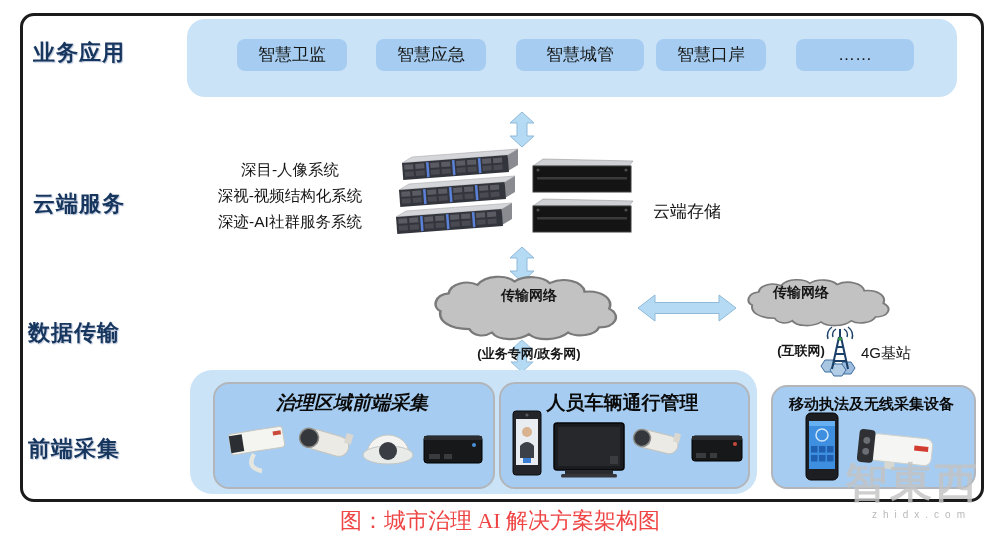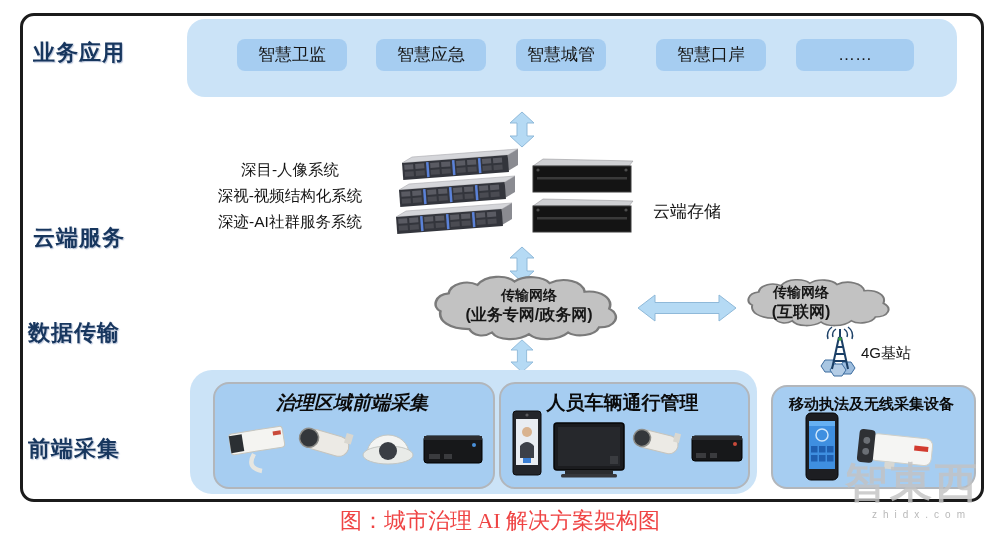--- a/index.html
+++ b/index.html
@@ -17,21 +17,21 @@
     text-shadow:1px 1px 1px rgba(60,90,150,.35);white-space:nowrap;
   }
   .container-blue{background:#cbe3f7;border-radius:18px;}
   .chip{
     top:39px;height:32px;line-height:32px;border-radius:8px;background:#a6cdf1;
     text-align:center;font-size:17px;font-weight:500;color:#161616;white-space:nowrap;margin-left:24px;
   }
   .systems{width:190px;text-align:center;font-size:15.5px;line-height:26px;color:#141414;font-weight:500;white-space:nowrap;}
   .plainlabel{font-size:17px;color:#141414;font-weight:500;white-space:nowrap;}
   .cloudtext{width:200px;text-align:center;font-size:14px;font-weight:bold;color:#161616;white-space:nowrap;}
-  .cloudsub{font-size:16px;}
+  .cloudsub{font-size:13px;margin-top:40px;}
   .bigbox{background:#cbe3f7;border-radius:22px;}
   .innerbox{background:#a6cdf1;border:2px solid #b2b6bb;border-radius:16px;}
   .boxtitle{text-align:center;font-weight:bold;color:#0b0b0b;white-space:nowrap;}
   .caption{
     left:0;top:506px;width:1000px;text-align:center;
     font-family:"Liberation Serif","DejaVu Serif",serif;font-size:22px;color:#ef4444;
   }
   .wm-logo{
     font-size:42px;font-weight:bold;color:#c3c3c3;opacity:.8;letter-spacing:3px;
     white-space:nowrap;z-index:9;
@@ -42,28 +42,28 @@
   svg{display:block;}
 </style>
 </head>
 <body>
 
 <div class="canvas">
 
   <div class="abs frame"></div>
 
   <div class="abs rowlabel" style="left:33px;top:38px;">业务应用</div>
-  <div class="abs rowlabel" style="left:33px;top:189px;margin-top:34px;">云端服务</div>
+  <div class="abs rowlabel" style="left:33px;top:189px;">云端服务</div>
   <div class="abs rowlabel" style="left:28px;top:306px;margin-top:12px;">数据传输</div>
   <div class="abs rowlabel" style="left:28px;top:434px;">前端采集</div>
 
   <div class="abs container-blue" style="left:187px;top:19px;width:770px;height:78px;"></div>
   <div class="abs chip" style="left:213px;width:110px;">智慧卫监</div>
   <div class="abs chip" style="left:352px;width:110px;">智慧应急</div>
-  <div class="abs chip" style="left:492px;width:90px;">智慧城管</div>
+  <div class="abs chip" style="left:492px;width:128px;">智慧城管</div>
   <div class="abs chip" style="left:632px;width:110px;">智慧口岸</div>
   <div class="abs chip" style="left:772px;width:118px;">……</div>
 
   <svg class="abs" style="left:509px;top:111px;" width="26" height="37" viewBox="0 0 26 37">
     <polygon points="13,1 25,12 18,12 18,25 25,25 13,36 1,25 8,25 8,12 1,12" fill="#b5daf4" stroke="#8fb9d9" stroke-width="1"></polygon>
   </svg>
   <svg class="abs" style="left:509px;top:246px;" width="26" height="37" viewBox="0 0 26 37">
     <polygon points="13,1 25,12 18,12 18,25 25,25 13,36 1,25 8,25 8,12 1,12" fill="#b5daf4" stroke="#8fb9d9" stroke-width="1"></polygon>
   </svg>
   <svg class="abs" style="left:509px;top:339px;" width="26" height="34" viewBox="0 0 26 37">

